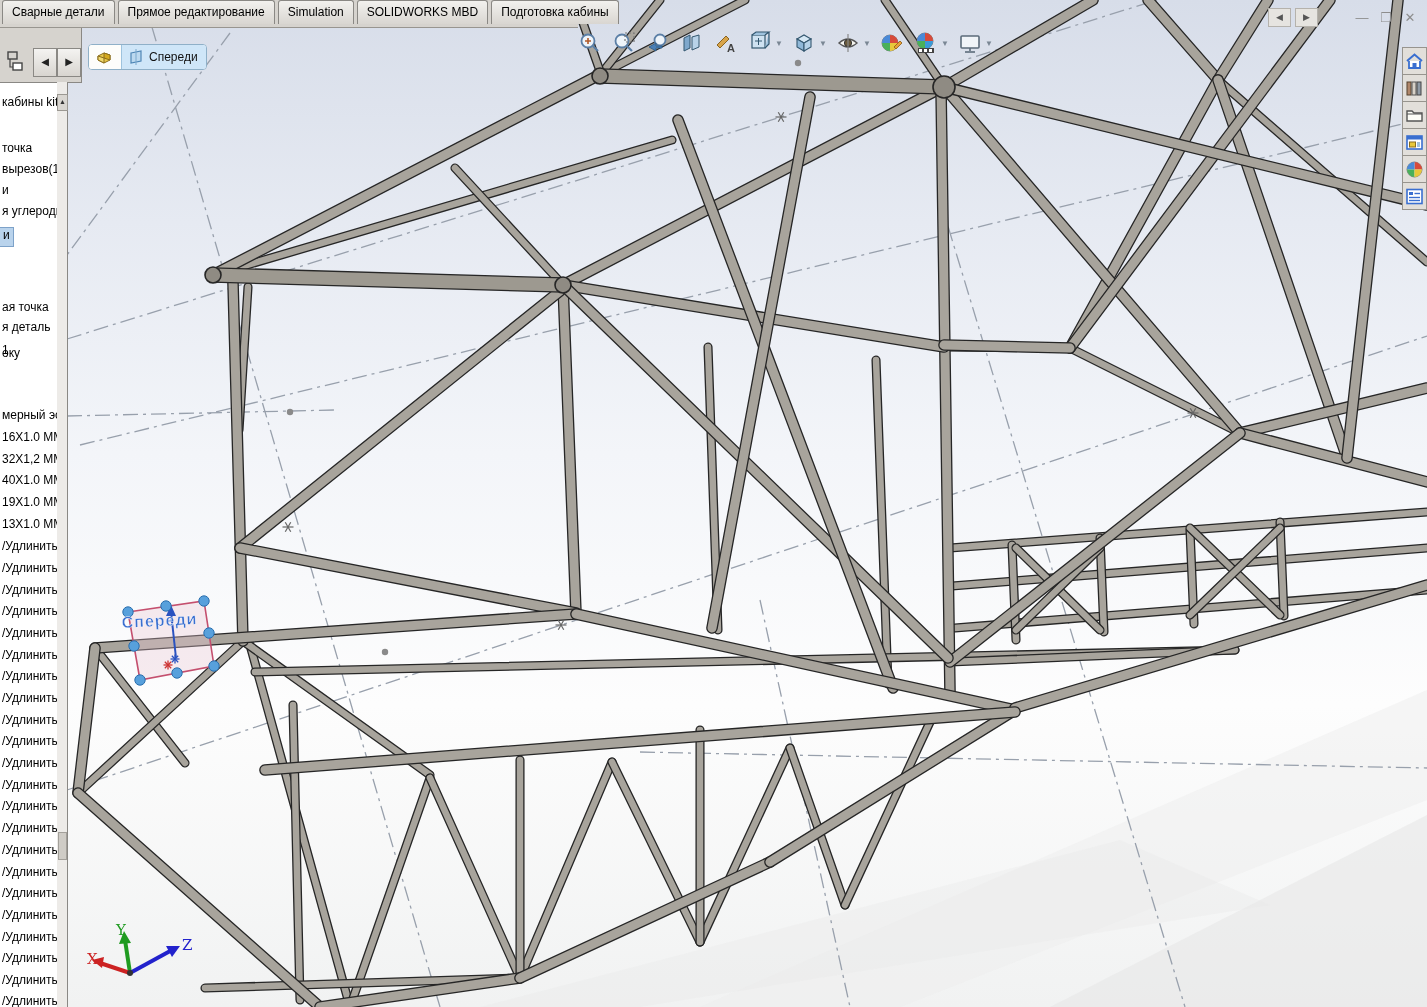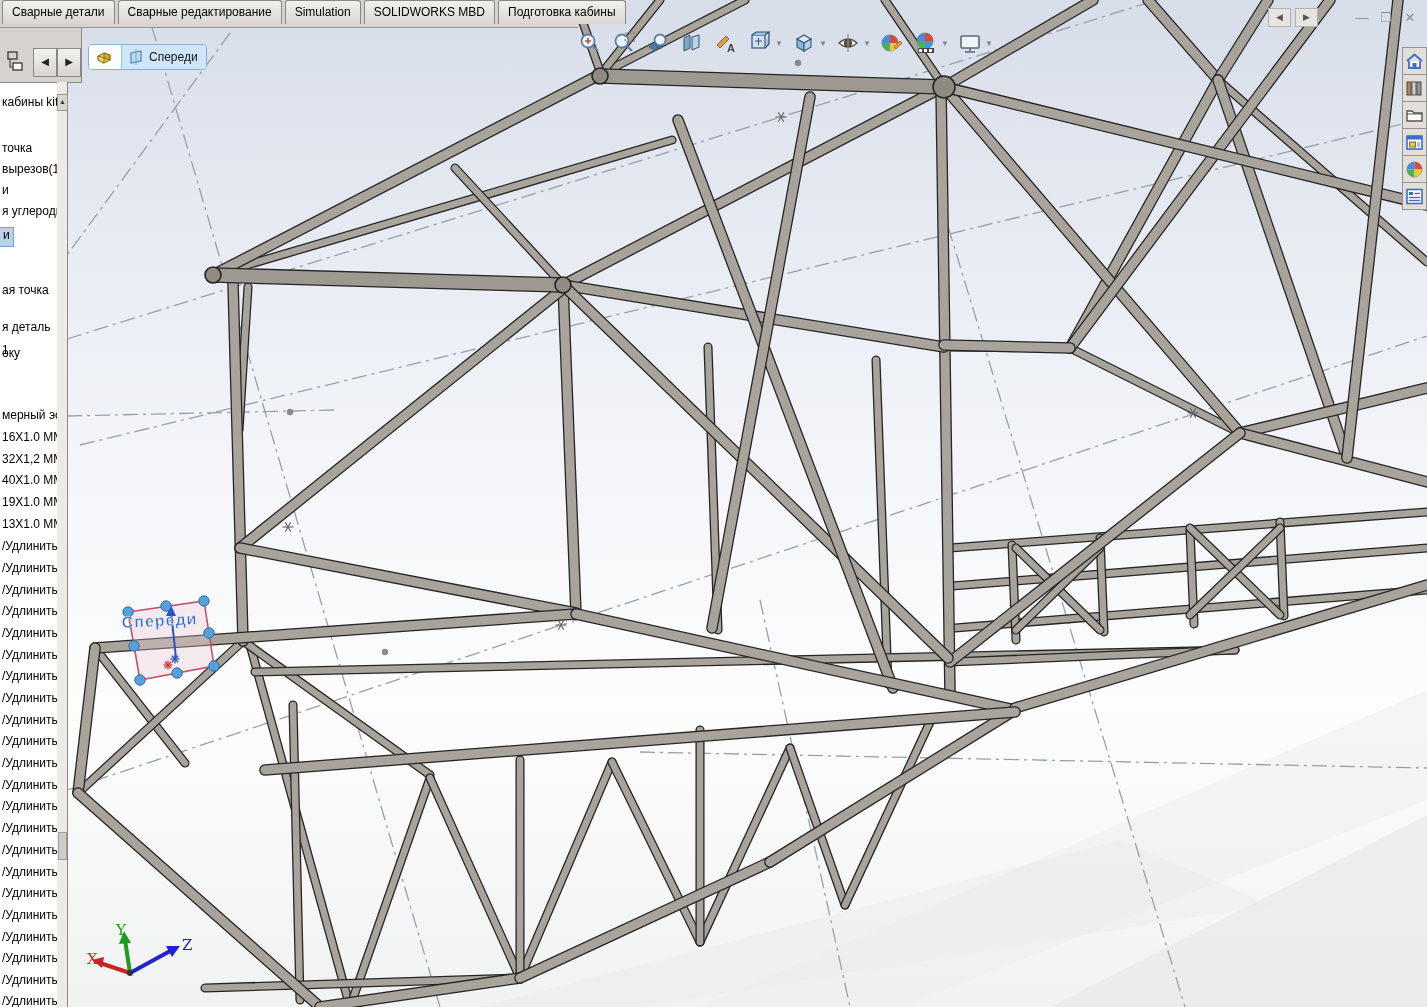--- a/index.html
+++ b/index.html
@@ -275,21 +275,21 @@
       <polygon points="92,960 104,957 102,968" fill="#cc2222"></polygon>
       <circle cx="130" cy="973" r="3" fill="#333"></circle>
     </g>
     <text x="116" y="935" font-family="&quot;DejaVu Serif&quot;,serif" font-size="15" fill="#1f9b20">Y</text>
     <text x="182" y="950" font-family="&quot;DejaVu Serif&quot;,serif" font-size="15" fill="#2222cc">Z</text>
     <text x="87" y="964" font-family="&quot;DejaVu Serif&quot;,serif" font-size="15" fill="#cc2222">X</text>
   </svg>
 
 <div class="tabstrip" id="tabstrip">
     <div class="tab">Сварные детали</div>
-    <div class="tab">Сварные редактирование</div>
+    <div class="tab">Прямое редактирование</div>
     <div class="tab">Simulation</div>
     <div class="tab">SOLIDWORKS MBD</div>
     <div class="tab">Подготовка кабины</div>
   </div>
 
 <div class="panel-header">
   <svg class="ph-treeicon" viewBox="0 0 17 22">
     <rect x="1" y="1" width="9" height="7" fill="none" stroke="#444" stroke-width="1.4"></rect>
     <rect x="6" y="12" width="9" height="7" fill="#fff" stroke="#444" stroke-width="1.4"></rect>
     <path d="M3 8 V16 H6" fill="none" stroke="#444" stroke-width="1.2"></path>
@@ -298,21 +298,21 @@
   <div class="ph-btn" style="left:57px;">▶</div>
 </div>
 
 <div class="sidebar" id="sidebar">
     <div class="tree-item" style="top: 13px;">кабины kitF</div>
     <div class="tree-item" style="top: 59px;">точка</div>
     <div class="tree-item" style="top: 80px;">вырезов(19</div>
     <div class="tree-item" style="top: 101px;">и</div>
     <div class="tree-item" style="top: 122px;">я углеродис</div>
     <div class="tree-item sel" style="top: 145px;">и</div>
-    <div class="tree-item" style="top: 201px;">ая точка</div>
+    <div class="tree-item" style="top: 218px;">ая точка</div>
     <div class="tree-item" style="top: 238px;">я деталь</div>
     <div class="tree-item" style="top: 261px;">1</div>
     <div class="tree-item" style="top: 264px;">оку</div>
     <div class="tree-item" style="top: 326px;">мерный эск</div>
     <div class="tree-item" style="top: 348px;">16X1.0 ММ (</div>
     <div class="tree-item" style="top: 370px;">32X1,2 ММ (</div>
     <div class="tree-item" style="top: 391px;">40X1.0 ММ (</div>
     <div class="tree-item" style="top: 413px;">19X1.0 ММ (</div>
     <div class="tree-item" style="top: 435px;">13X1.0 ММ (</div>
     <div class="tree-item" style="top: 457px;">/Удлинить1</div>

